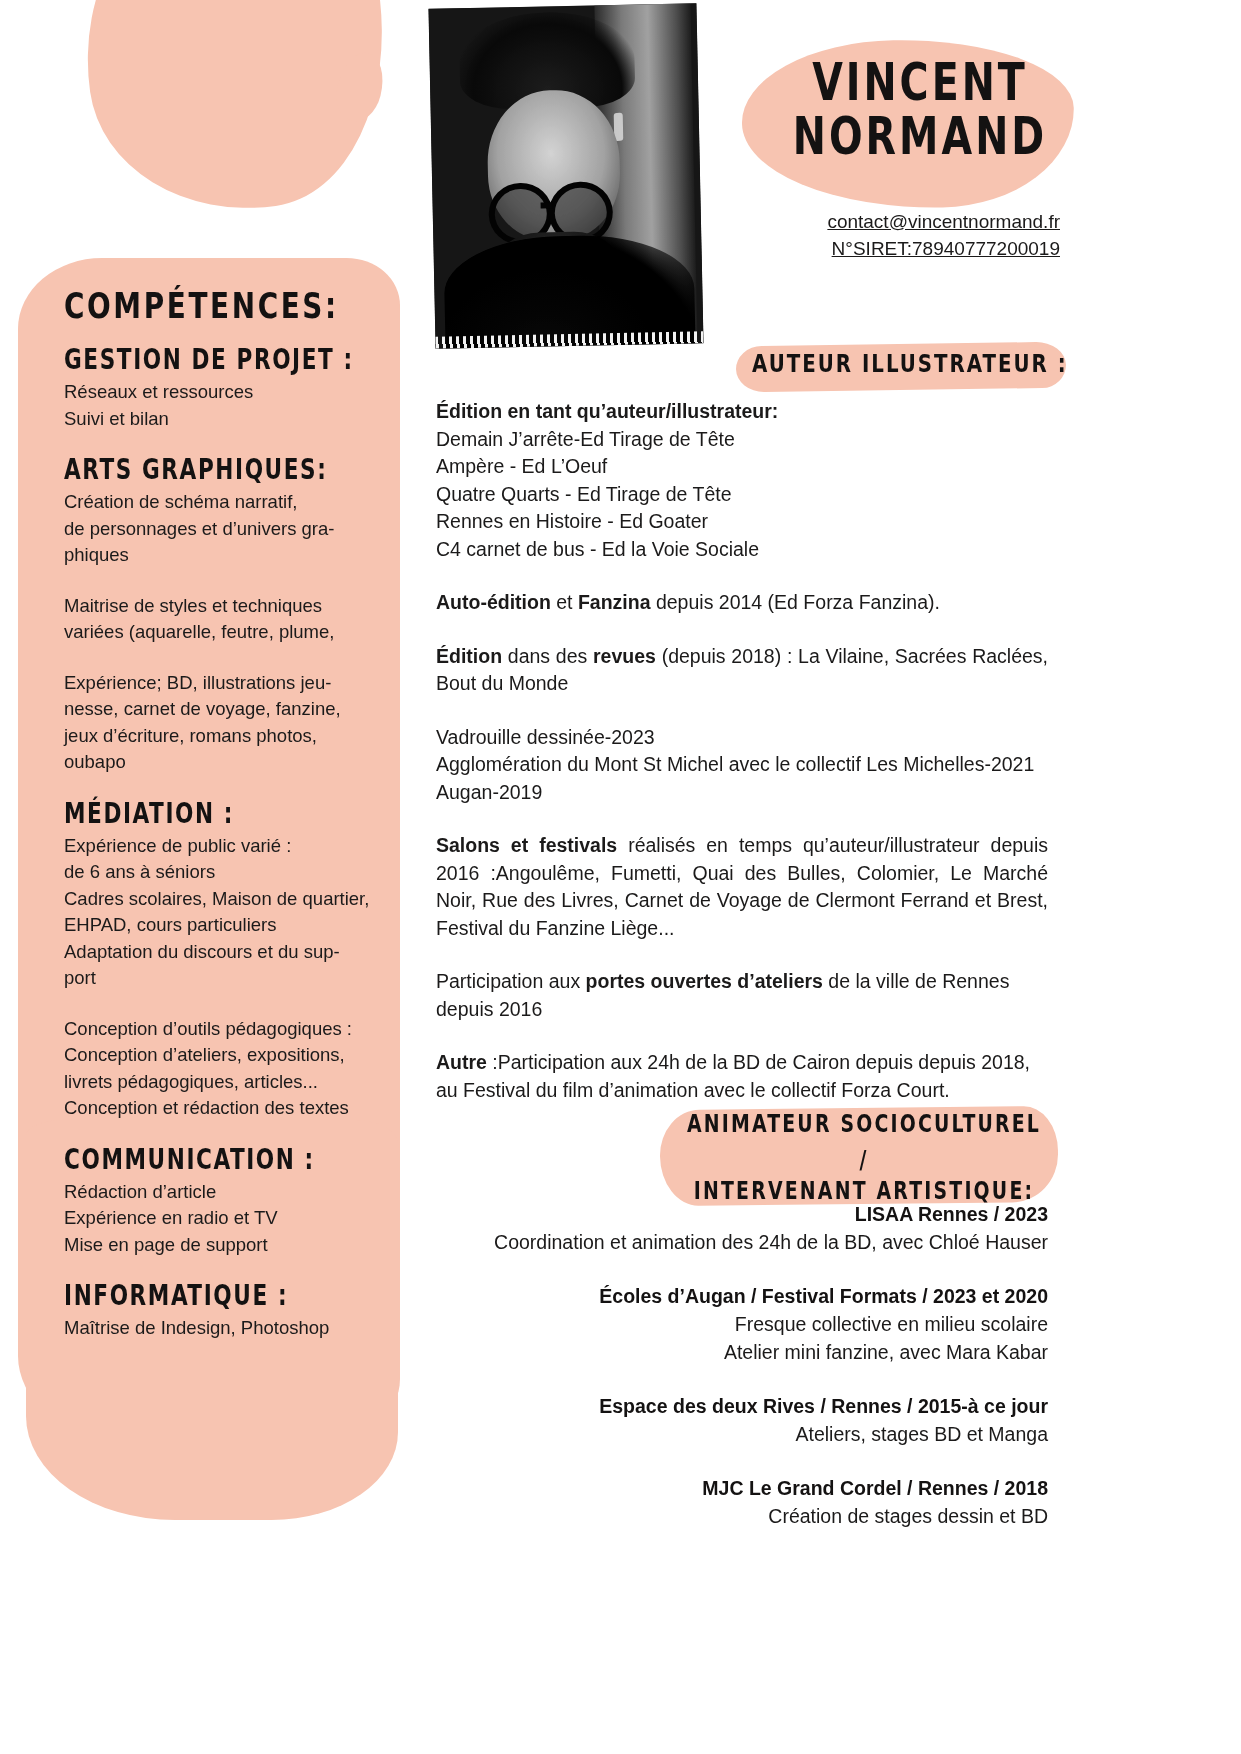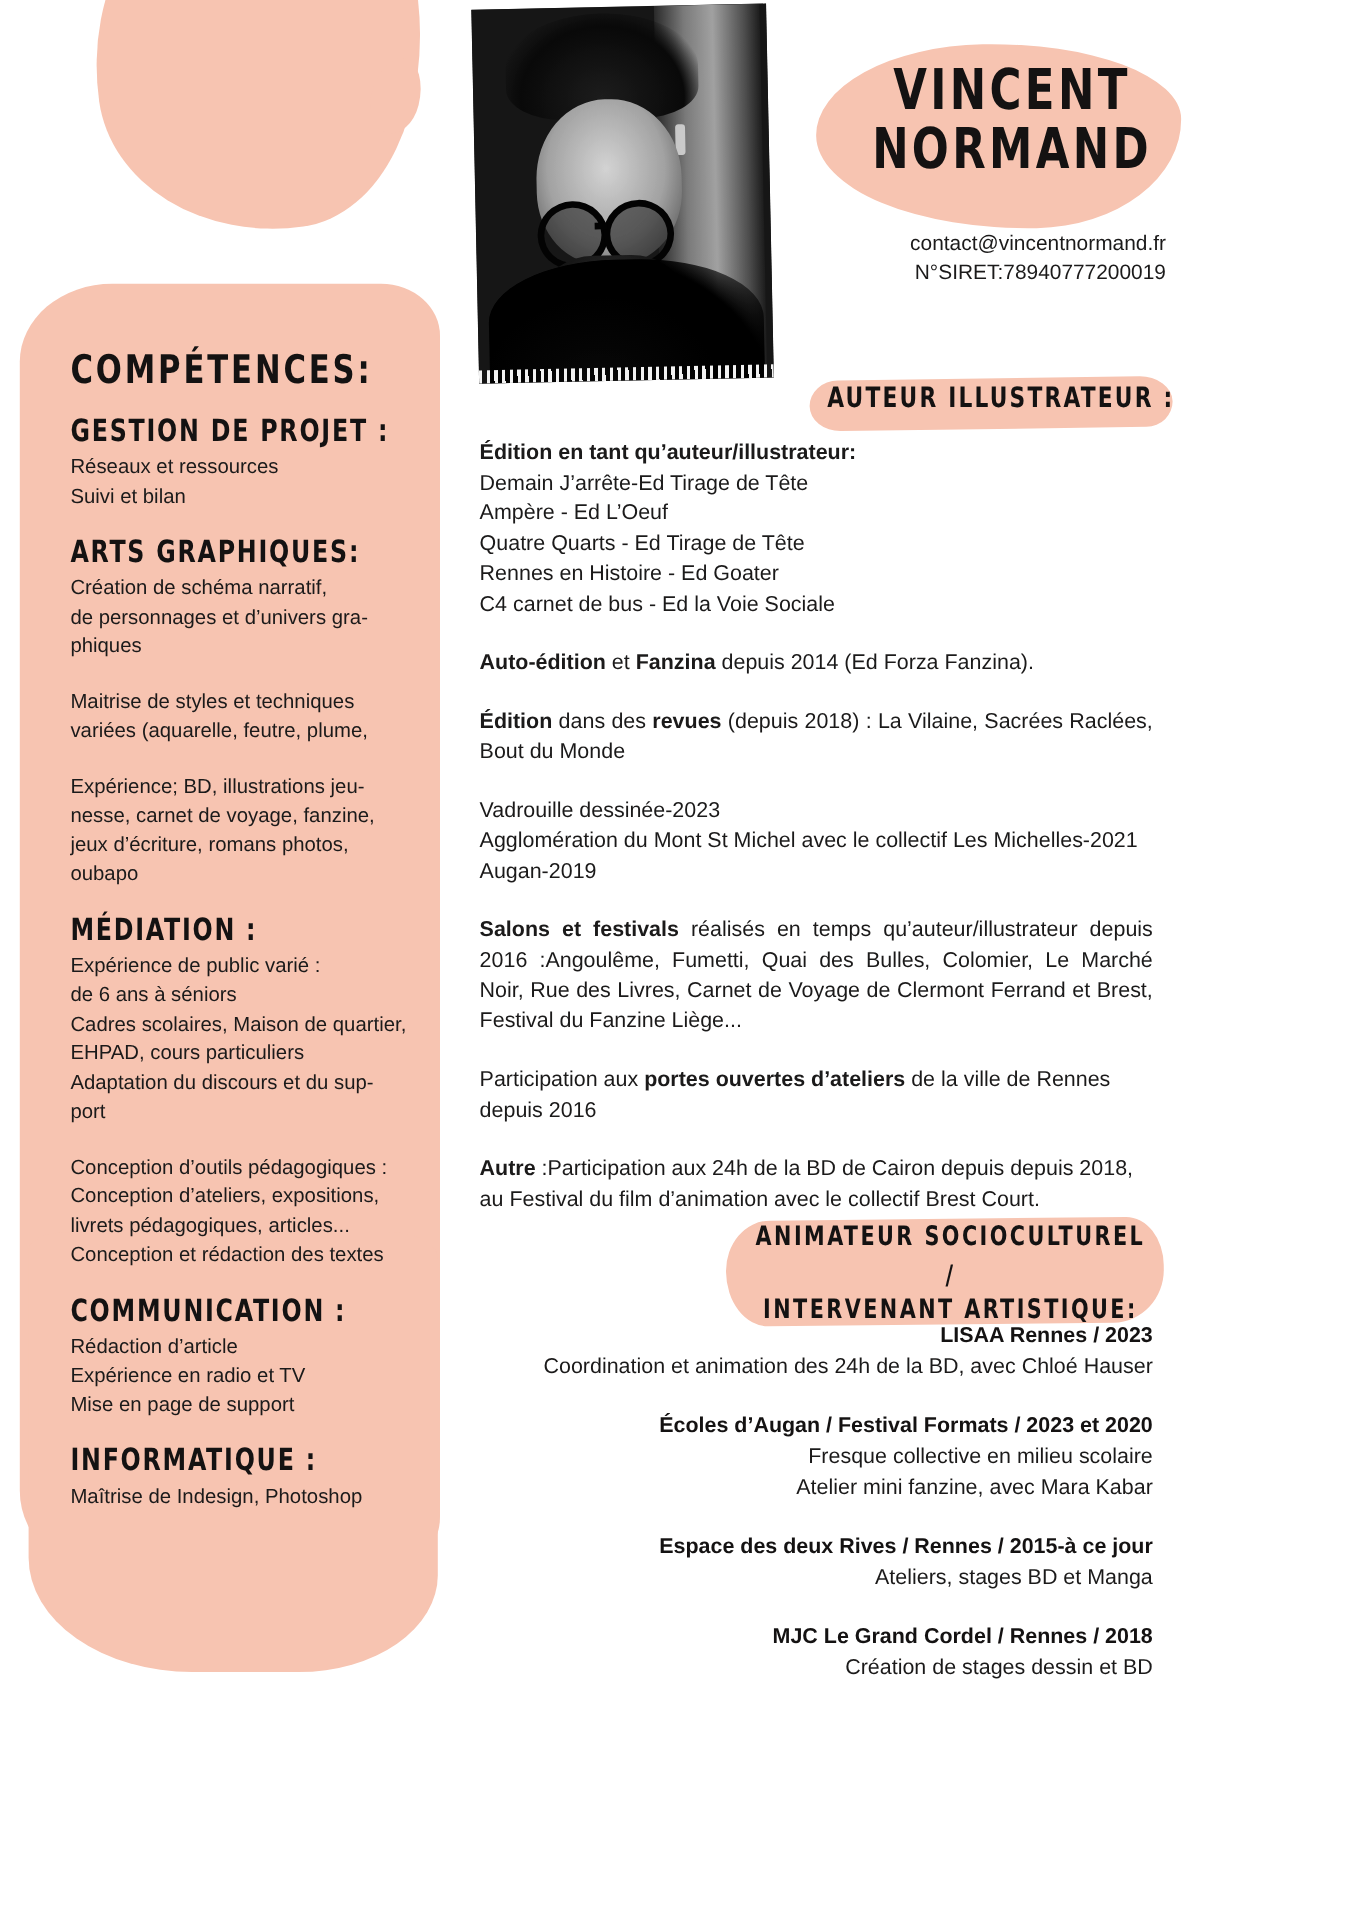--- a/index.html
+++ b/index.html
@@ -162,29 +162,29 @@
   }
   .contact {
     position: absolute;
     left: 680px; top: 208px;
     width: 380px;
     text-align: right;
     z-index: 3;
     font-size: 19px;
     line-height: 27px;
     color: #1b1a1a;
+    text-decoration: underline;
   }
 
   
   .sidebar {
     position: absolute;
     left: 64px; top: 288px;
     width: 340px;
     z-index: 3;
-    margin-top: 32px;
   }
   .sb-title {
     font-size: 31px;
     line-height: 40px;
     margin: 0 0 18px 0;
     letter-spacing: 2.6px;
   }
   .sb-group { margin-bottom: 24px; }
   .sb-head {
     font-size: 24px;
@@ -385,21 +385,21 @@
     <div class="blockgap"></div>
 
     <p class="just"><b>Salons et festivals</b><span> réalisés en temps qu’auteur/illustrateur depuis 2016 :Angoulême, Fumetti, Quai des Bulles, Colomier, Le Marché Noir, Rue des Livres, Carnet de Voyage de Clermont Ferrand et Brest, Festival du Fanzine Liège...</span></p>
 
     <div class="blockgap"></div>
 
     <p><span>Participation aux </span><b>portes ouvertes d’ateliers</b><span> de la ville de Rennes depuis 2016</span></p>
 
     <div class="blockgap"></div>
 
-    <p><b>Autre</b><span> :Participation aux 24h de la BD de Cairon depuis depuis 2018, au Festival du film d’animation avec le collectif Brest Court.</span></p>
+    <p><b>Autre</b><span> :Participation aux 24h de la BD de Cairon depuis depuis 2018, au Festival du film d’animation avec le collectif Forza Court.</span></p>
   </div>
 
   <div class="animateur-head">
     <div class="hand">ANIMATEUR SOCIOCULTUREL /</div>
     <div class="hand">INTERVENANT ARTISTIQUE:</div>
   </div>
 
   <div class="exp">
     <div class="exp-item">
       <p class="exp-title">LISAA Rennes / 2023</p>

